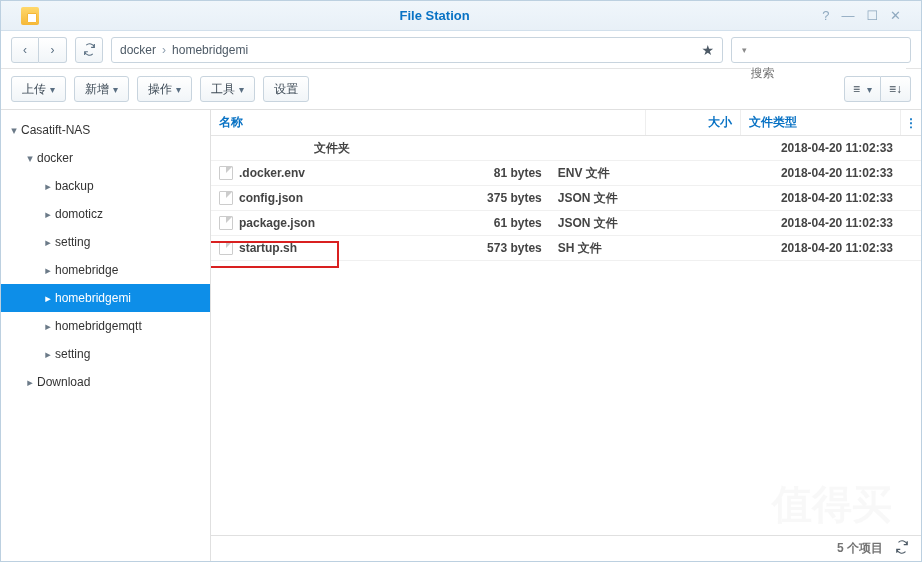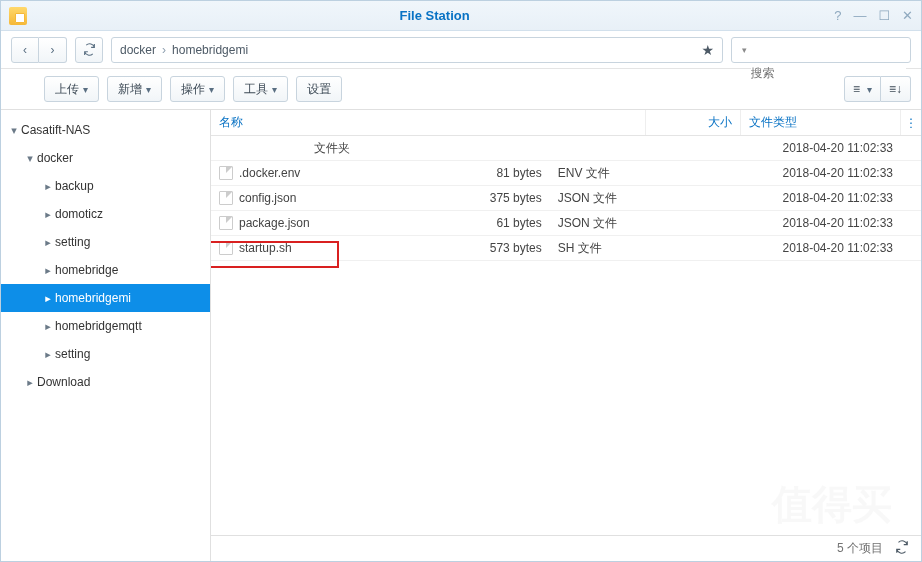--- a/index.html
+++ b/index.html
@@ -1,56 +1,56 @@
 <!DOCTYPE html>
 <html><head>
 <meta charset="utf-8">
 <style>
 * { box-sizing: border-box; margin: 0; padding: 0; font-family: "Microsoft YaHei", Arial, sans-serif; font-size: 12px; }
 body { background: #fff; }
 .window { width: 922px; height: 562px; border: 1px solid #bcd0e0; background: #fff; display: flex; flex-direction: column; }
 
-.titlebar { height: 30px; background: linear-gradient(#f0f6fb, #e8f0f7); border-bottom: 1px solid #d2e0ec; display: flex; align-items: center; padding: 0 8px; }
+.titlebar { height: 30px; background: linear-gradient(#f0f6fb, #e8f0f7); border-bottom: 1px solid #d2e0ec; display: flex; align-items: center; padding: 0 20px; }
 .titlebar-icon { width: 18px; height: 18px; background: linear-gradient(#ffd86b,#f5b838); border-radius: 2px; position: relative; margin-right: 8px; }
 .titlebar-icon::after { content:''; position:absolute; bottom:2px; right:2px; width:8px; height:8px; background:#fff; border:1px solid #f5b838; border-radius:1px;}
 .title { flex: 1; text-align: center; color: #0872c4; font-weight: bold; font-size: 13px; }
 .win-btns { display: flex; gap: 12px; }
 .win-btn { color: #8fa9bf; cursor: pointer; font-size: 13px; }
 
 .toolbar1 { height: 38px; display: flex; align-items: center; padding: 0 10px; gap: 8px; border-bottom: 1px solid #e4e4e4; }
 .nav-btn { width: 28px; height: 26px; border: 1px solid #c8d4de; background: linear-gradient(#fff,#f1f5f8); border-radius: 3px; display:flex; align-items:center; justify-content:center; color:#5a6f82; cursor:pointer; }
 .nav-group { display:flex; }
 .nav-group .nav-btn:first-child { border-radius: 3px 0 0 3px; }
 .nav-group .nav-btn:last-child { border-radius: 0 3px 3px 0; border-left:none; }
 .breadcrumb { flex:1; height:26px; border:1px solid #c8d4de; border-radius:3px; display:flex; align-items:center; padding:0 8px; background:#fff; }
 .breadcrumb span { color:#4d5a66; }
 .breadcrumb .sep { color:#8fa0b0; margin:0 6px; }
 .star { margin-left:auto; color:#c0c7cd; font-size:14px; }
 .search { width:180px; height:26px; border:1px solid #c8d4de; border-radius:3px; display:flex; align-items:center; padding:0 6px; background:#fff; color:#8a8a8a; }
 .search svg { margin-right:4px; }
 
-.toolbar2 { height: 40px; display:flex; align-items:center; padding:0 10px; gap:8px;margin-left:33px; }
+.toolbar2 { height: 40px; display:flex; align-items:center; padding:0 10px; gap:8px; }
 .tb-btn { height:26px; padding:0 10px; border:1px solid #c8d4de; background:linear-gradient(#fff,#f1f5f8); border-radius:3px; display:flex; align-items:center; gap:4px; color:#3d4a56; cursor:pointer; }
 .tb-btn .caret { color:#5a6f82; font-size:10px; }
 .spacer { flex:1; }
 .view-group { display:flex; }
 .view-group .tb-btn { border-radius:0; padding:0 8px; }
 .view-group .tb-btn:first-child { border-radius:3px 0 0 3px; }
 .view-group .tb-btn:last-child { border-radius:0 3px 3px 0; border-left:none; }
 
 .body { flex:1; display:flex; overflow:hidden; border-top:1px solid #e0e0e0; }
 .sidebar { width:210px; border-right:1px solid #e0e0e0; padding-top:6px; overflow:auto; }
 .tree-item { display:flex; align-items:center; height:28px; padding-left:6px; cursor:pointer; color:#333; }
 .tree-item .tri { width:14px; color:#6b7a88; font-size:11px; text-align:center; }
 .tree-item.selected { background:#0d8ee8; color:#fff; }
 .tree-item.selected .tri { color:#fff; }
 .indent-1 { padding-left: 22px; }
 .indent-2 { padding-left: 40px; }
 
-.content { flex:1; display:flex; flex-direction:column; }
+.content { flex:1; display:flex; flex-direction:column;font-weight:bold; }
 .list-header { display:flex; height:26px; border-bottom:1px solid #e4e4e4; }
 .col { padding:0 8px; display:flex; align-items:center; border-right:1px solid #eee; color:#0872c4; }
 .col-name { flex:1.3; }
 .col-size { width:95px; justify-content:flex-end; }
 .col-type { width:160px; }
 .col-date { flex:1; justify-content:flex-end; }
 .col-opts { width:20px; justify-content:center; color:#0872c4; border-right:none; }
 .list-body { flex:1; overflow:auto; }
 .row { display:flex; height:25px; align-items:center; border-bottom:1px solid #f0f0f0; }
 .row .cell { padding:0 8px; display:flex; align-items:center; color:#444; }

